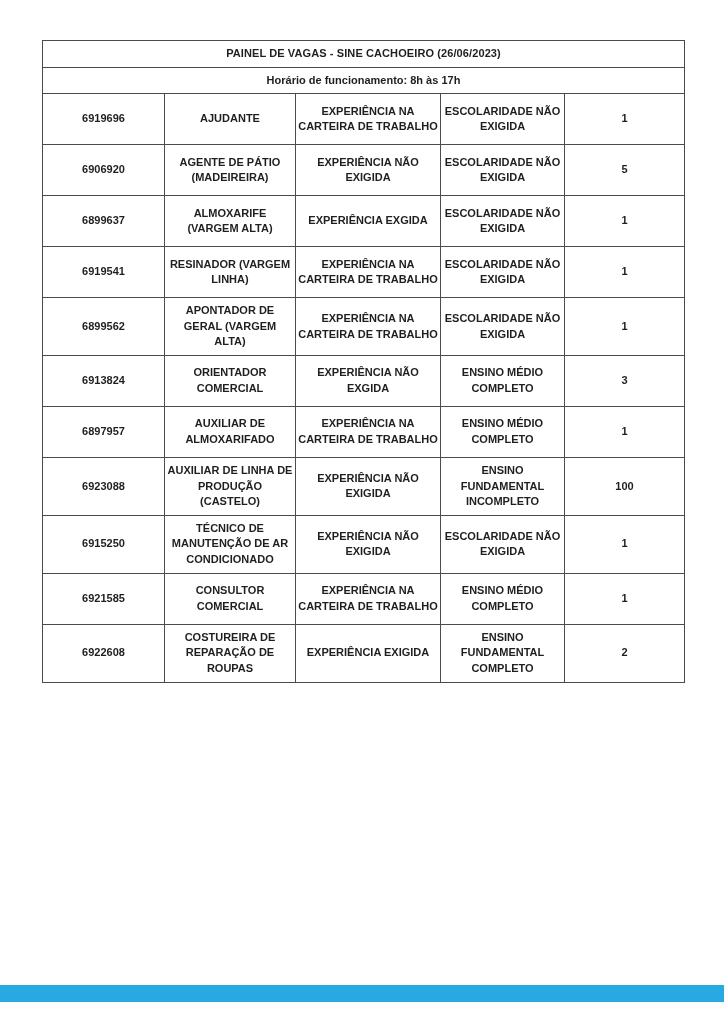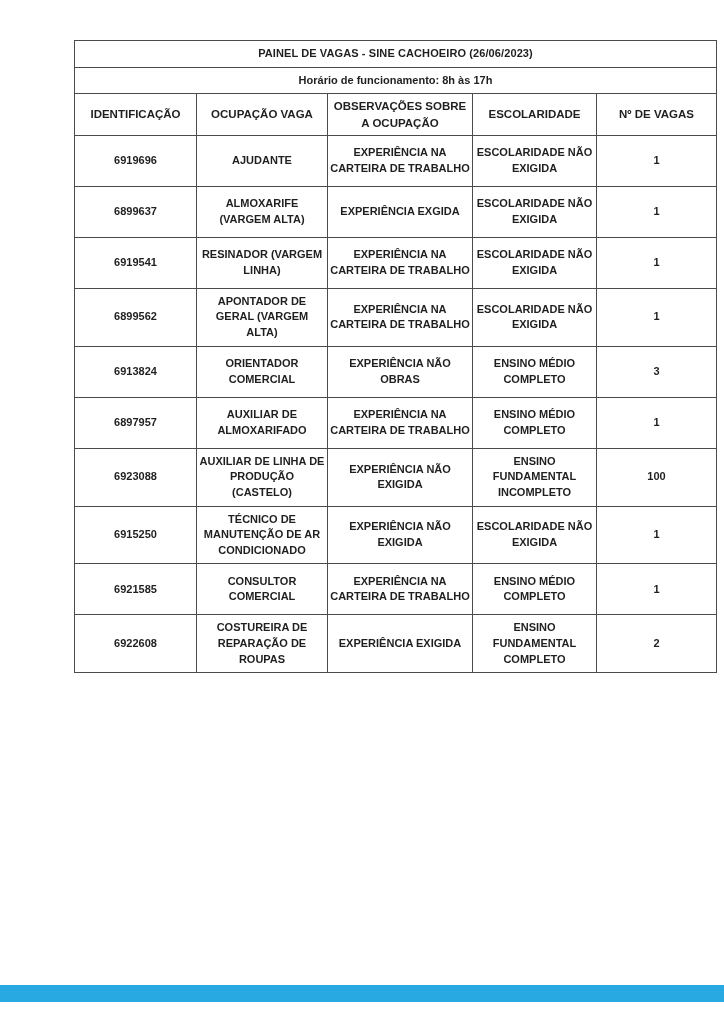--- a/index.html
+++ b/index.html
@@ -15,21 +15,20 @@
     background: #ffffff;
     overflow: hidden;
   }
   table.vagas {
     position: absolute;
     left: 42px; top: 40px;
     width: 642px;
     border-collapse: collapse;
     table-layout: fixed;
     color: var(--text, #1f1f1f);
-    margin-left: 32px;
   }
   table.vagas td, table.vagas th {
     border: 1.6px solid var(--border, #4b4b4b);
     text-align: center;
     vertical-align: middle;
     font-weight: bold;
     font-size: 11px;
     line-height: 1.42;
     padding: 5px 2px;
     overflow: hidden;
@@ -70,35 +69,35 @@
       <col style="width:124px">
       <col style="width:120px">
     </colgroup>
     <thead>
       <tr>
         <td colspan="5" class="title">PAINEL DE VAGAS - SINE CACHOEIRO (26/06/2023)</td>
       </tr>
       <tr>
         <td colspan="5" class="subtitle">Horário de funcionamento: 8h às 17h</td>
       </tr>
-      <tr class="head">
-        <th>IDENTIFICAÇÃO</th>
-        <th>OCUPAÇÃO VAGA</th>
-        <th>OBSERVAÇÕES SOBRE A OCUPAÇÃO</th>
-        <th>ESCOLARIDADE</th>
-        <th>Nº DE VAGAS</th>
-      </tr>
     </thead>
     <tbody id="rows">
         <tr>
           <td>6919696</td>
           <td>AJUDANTE</td>
           <td>EXPERIÊNCIA NA CARTEIRA DE TRABALHO</td>
           <td>ESCOLARIDADE NÃO EXIGIDA</td>
           <td>1</td>
+        </tr>
+        <tr>
+          <td>6906920</td>
+          <td>AGENTE DE PÁTIO (MADEIREIRA)</td>
+          <td>EXPERIÊNCIA NÃO EXIGIDA</td>
+          <td>ESCOLARIDADE NÃO EXIGIDA</td>
+          <td>5</td>
         </tr>
         <tr>
           <td>6899637</td>
           <td>ALMOXARIFE (VARGEM ALTA)</td>
           <td>EXPERIÊNCIA EXGIDA</td>
           <td>ESCOLARIDADE NÃO EXIGIDA</td>
           <td>1</td>
         </tr>
         <tr>
           <td>6919541</td>
@@ -110,21 +109,21 @@
         <tr>
           <td>6899562</td>
           <td>APONTADOR DE GERAL (VARGEM ALTA)</td>
           <td>EXPERIÊNCIA NA CARTEIRA DE TRABALHO</td>
           <td>ESCOLARIDADE NÃO EXIGIDA</td>
           <td>1</td>
         </tr>
         <tr>
           <td>6913824</td>
           <td>ORIENTADOR COMERCIAL</td>
-          <td>EXPERIÊNCIA NÃO OBRAS</td>
+          <td>EXPERIÊNCIA NÃO EXGIDA</td>
           <td>ENSINO MÉDIO COMPLETO</td>
           <td>3</td>
         </tr>
         <tr>
           <td>6897957</td>
           <td>AUXILIAR DE ALMOXARIFADO</td>
           <td>EXPERIÊNCIA NA CARTEIRA DE TRABALHO</td>
           <td>ENSINO MÉDIO COMPLETO</td>
           <td>1</td>
         </tr>

